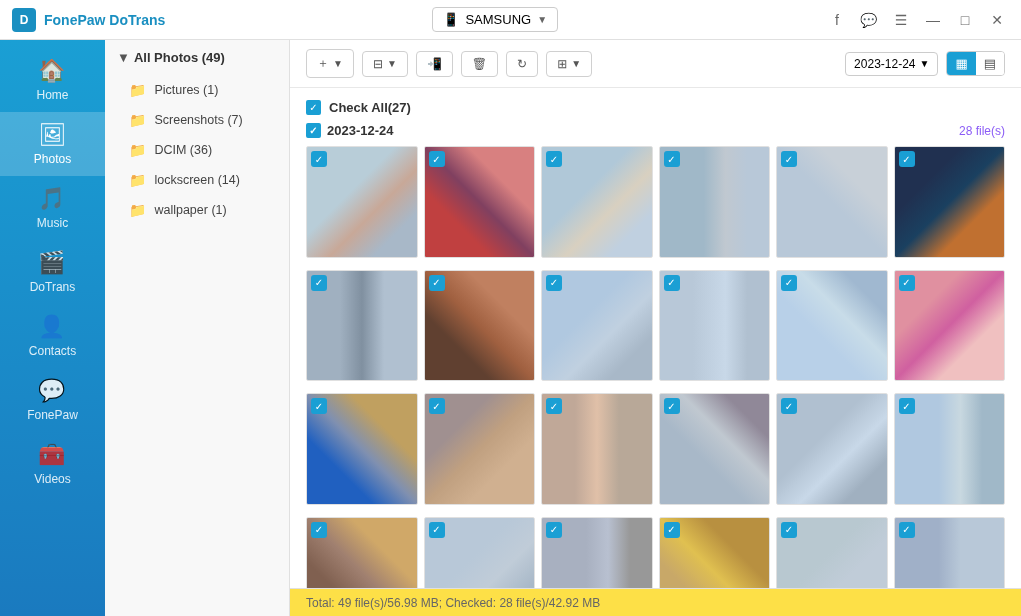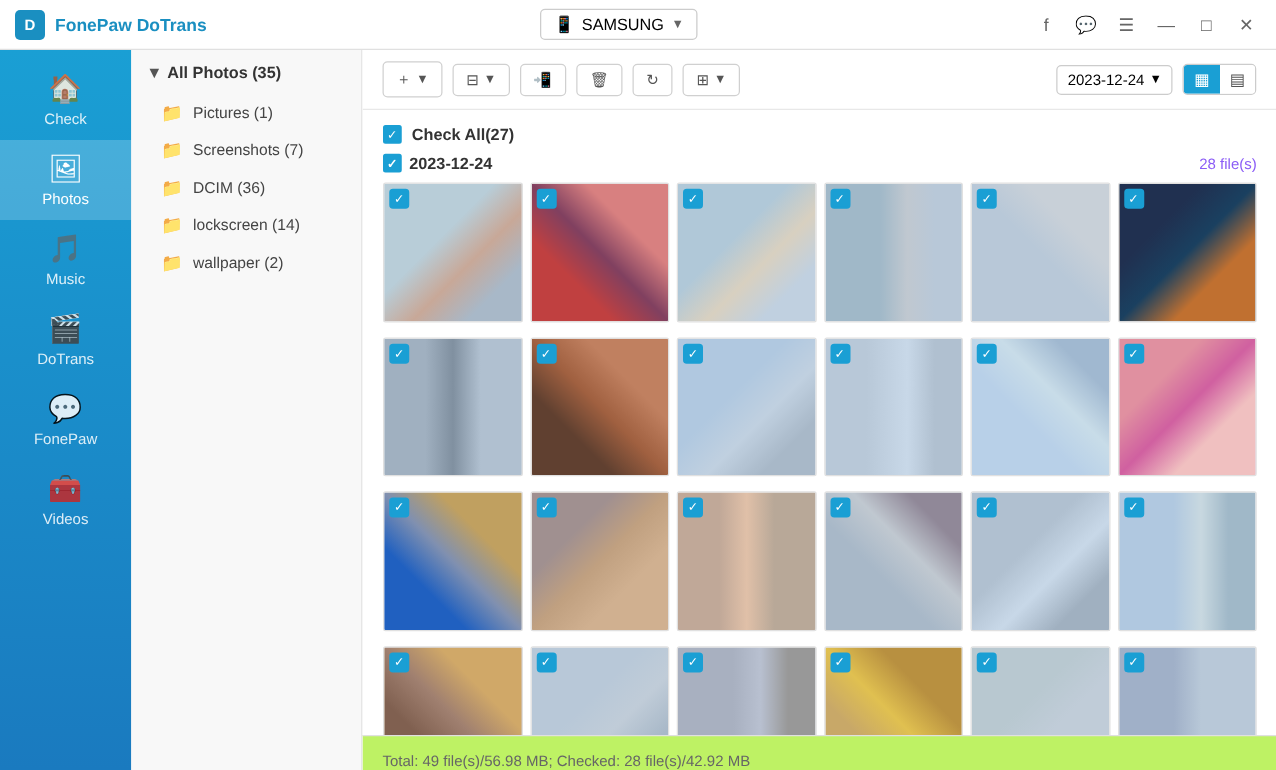--- a/index.html
+++ b/index.html
@@ -86,22 +86,22 @@
     }
     .thumb-check {
       position: absolute; top: 4px; left: 4px; width: 16px; height: 16px;
       border: 2px solid #1a9fd4; border-radius: 3px; background: white;
       display: flex; align-items: center; justify-content: center; font-size: 10px;
     }
     .thumb-check.checked { background: #1a9fd4; color: white; }
 
     
     .status-bar {
-      height: 28px; background: #bef264; border-top: 1px solid #e0e0e0;
-      display: flex; align-items: flex-end; padding: 0 16px; font-size: 12px; color: #666; flex-shrink: 0;
+      height: 28px; background: #fde047; border-top: 1px solid #e0e0e0;
+      display: flex; align-items: center; padding: 0 16px; font-size: 12px; color: #666; flex-shrink: 0;
     }
 
     
     .checkbox {
       width: 15px; height: 15px; border: 2px solid #1a9fd4; border-radius: 2px;
       background: #1a9fd4; display: inline-flex; align-items: center; justify-content: center;
       color: white; font-size: 10px; flex-shrink: 0;
     }
 
     
@@ -157,68 +157,72 @@
     <div class="win-btn">□</div>
     <div class="win-btn win-close">✕</div>
   </div>
 </div>
 
 <div class="main-layout">
 
   <div class="sidebar">
     <div class="sidebar-item">
       <span class="sidebar-icon">🏠</span>
-      <span>Check</span>
+      <span>Home</span>
     </div>
     <div class="sidebar-item active">
       <span class="sidebar-icon">🖼</span>
       <span>Photos</span>
     </div>
     <div class="sidebar-item">
       <span class="sidebar-icon">🎵</span>
       <span>Music</span>
     </div>
     <div class="sidebar-item">
       <span class="sidebar-icon">🎬</span>
       <span>DoTrans</span>
     </div>
     <div class="sidebar-item">
+      <span class="sidebar-icon">👤</span>
+      <span>Contacts</span>
+    </div>
+    <div class="sidebar-item">
       <span class="sidebar-icon">💬</span>
       <span>FonePaw</span>
     </div>
     <div class="sidebar-item">
       <span class="sidebar-icon">🧰</span>
       <span>Videos</span>
     </div>
   </div>
 
   <div class="left-panel">
     <div class="left-panel-header">
       <span style="color:#555;">▼</span>
-      <span>All Photos (35)</span>
+      <span>All Photos (49)</span>
     </div>
     <div class="tree-item">
       <span class="tree-item-icon">📁</span>
       <span>Pictures (1)</span>
     </div>
     <div class="tree-item">
       <span class="tree-item-icon">📁</span>
       <span>Screenshots (7)</span>
     </div>
     <div class="tree-item">
       <span class="tree-item-icon">📁</span>
       <span>DCIM (36)</span>
     </div>
     <div class="tree-item">
       <span class="tree-item-icon">📁</span>
       <span>lockscreen (14)</span>
     </div>
     <div class="tree-item">
       <span class="tree-item-icon">📁</span>
-      <span>wallpaper (2)</span>
+      <span>wallpaper (1)</span>
     </div>
   </div>
 
   <div class="content-area">
 
     <div class="toolbar">
       <div class="toolbar-btn">
         <span>＋</span>
         <span style="font-size:10px;">▼</span>
       </div>

